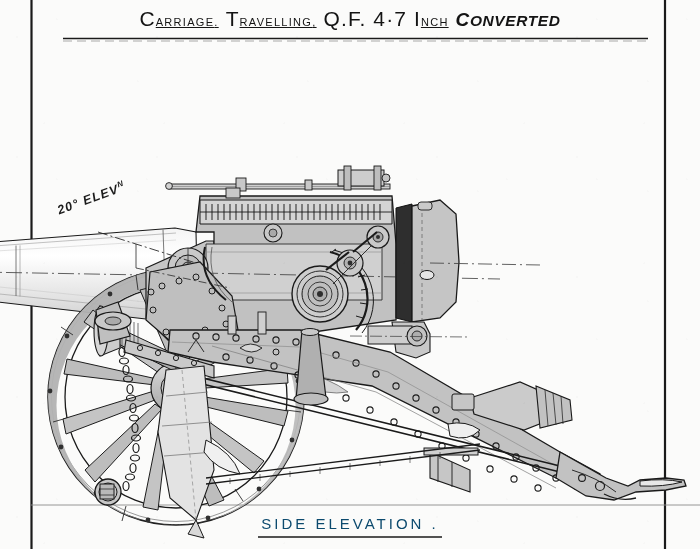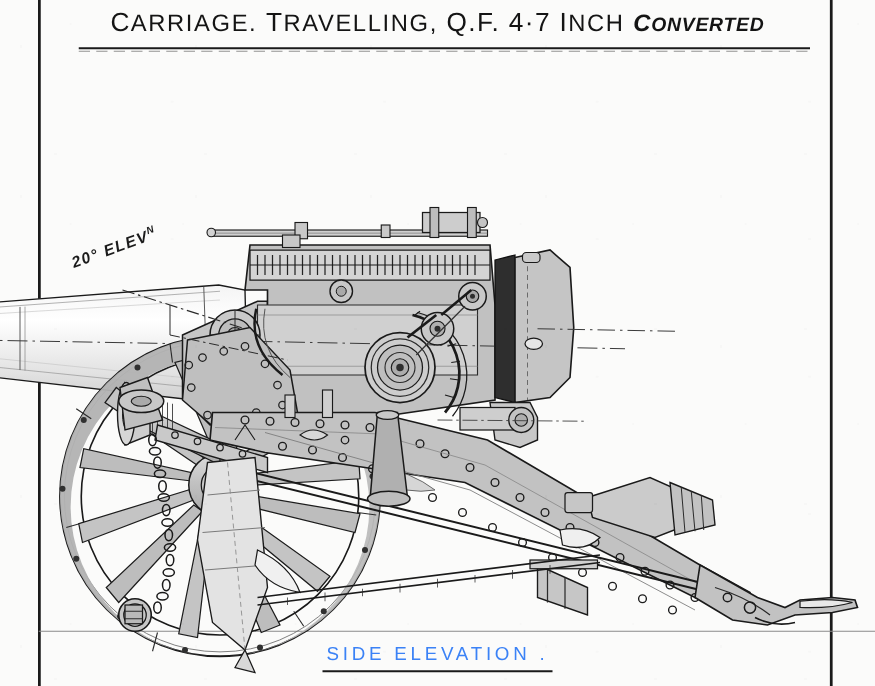--- a/index.html
+++ b/index.html
@@ -42,37 +42,37 @@
     text-align: center;
     white-space: nowrap;
     color: #141414;
   }
   .t-main {
     font-family: "Liberation Sans", sans-serif;
     font-size: 21px;
     letter-spacing: 1.1px;
     font-weight: 500;
   }
-  .t-sc { font-size: 19px; letter-spacing: 1.3px; }
+  .t-sc { font-size: 11px; letter-spacing: 1.3px; text-decoration: underline; }
   .t-cap { font-size: 21px; }
   .t-conv {
     font-style: italic;
     font-size: 15.5px;
     font-weight: 700;
     letter-spacing: 0.6px;
     text-align: right;
   }
   .t-conv-cap { font-size: 19px; }
   .caption-text {
     position: absolute;
     left: 0; top: 515px;
     width: 700px;
     text-align: center;
     white-space: nowrap;
-    color: #3b82f6;
+    color: #0c4a6e;
     font-size: 15px;
     letter-spacing: 3px;
   }
   svg { position: absolute; left: 0; top: 0; display: block; }
   .elev-label {
     position: absolute;
     left: 55px;
     top: 203px;
     transform: rotate(-20deg);
     transform-origin: left top;

